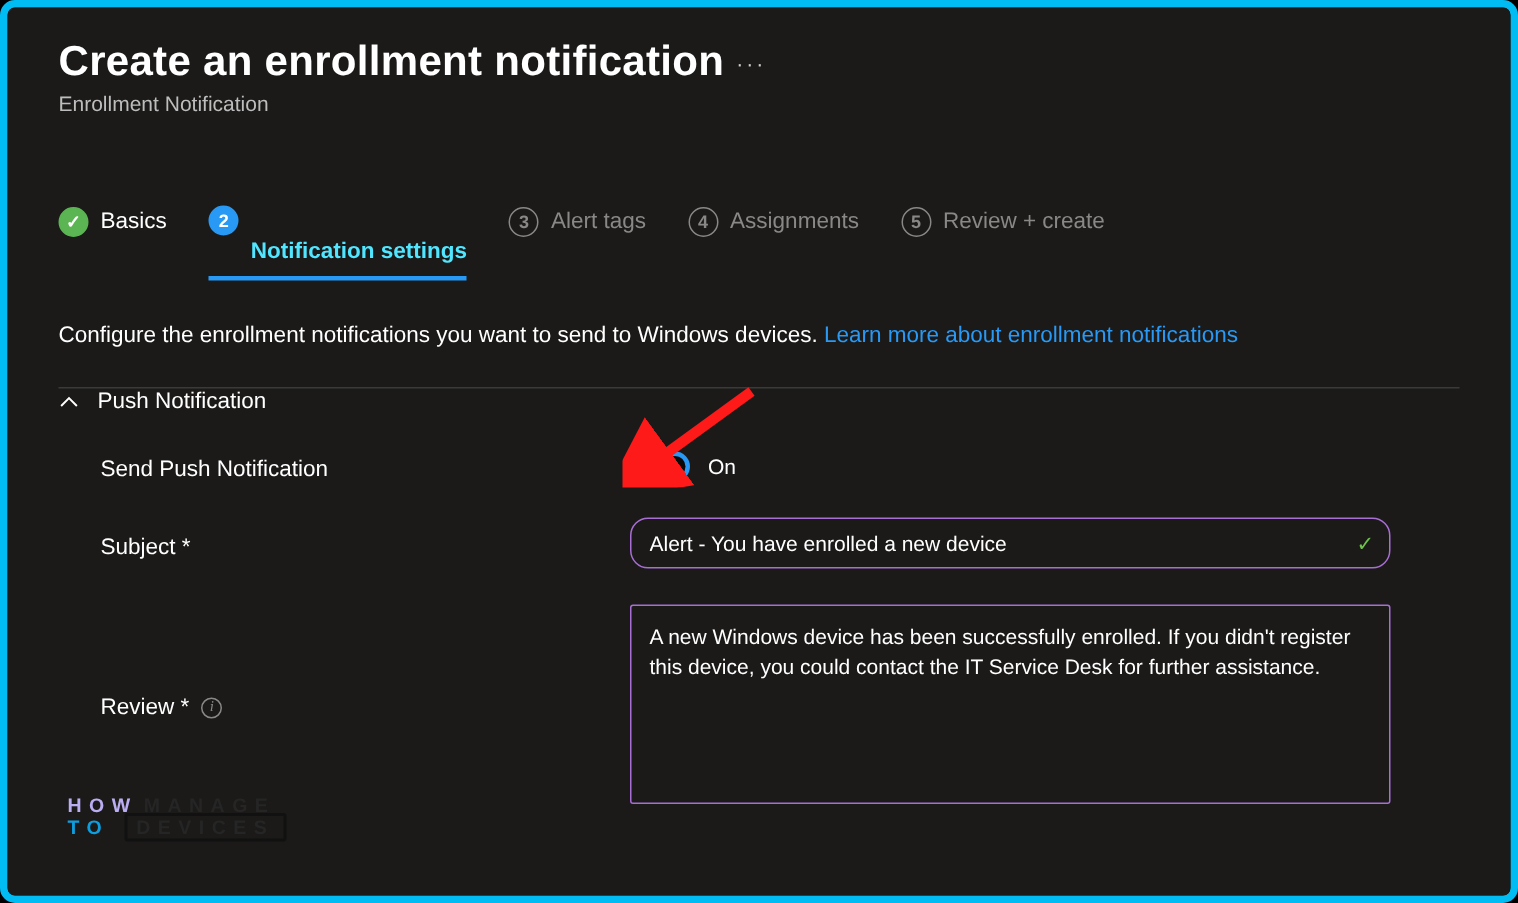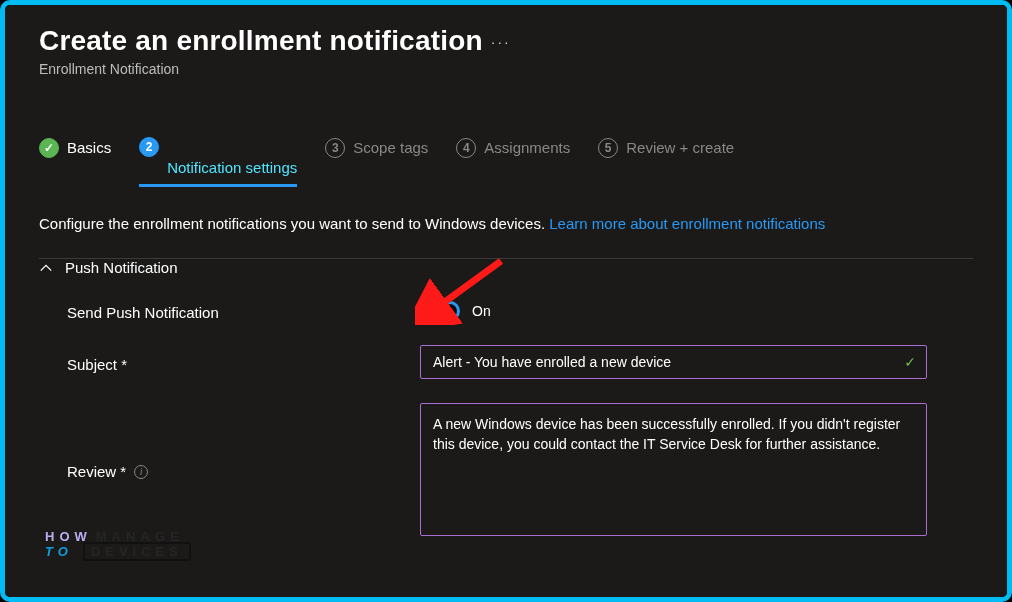--- a/index.html
+++ b/index.html
@@ -48,21 +48,21 @@
     width:20px; height:20px; border-radius:50%;
     display:inline-flex; align-items:center; justify-content:center;
     font-size:12px; font-weight:600;
     background: transparent; border:1.5px solid var(--fg-dim); color:var(--fg-dim);
   }
   .tab .label { font-size:15px; color:var(--fg-dim); }
   .tab.completed .circle { background: var(--green); border-color: var(--green); color:#fff; }
   .tab.completed .label { color:#fff; }
   .tab.active { border-bottom:3px solid var(--accent); margin-bottom:-1px; }
   .tab.active .circle { background: var(--accent); border-color: var(--accent); color:#fff; }
-  .tab.active .label { color:var(--accent-bright); font-weight:400;margin-top:42px; }
+  .tab.active .label { color:var(--accent-bright); font-weight:700;margin-top:42px; }
 
   .check::before { content:"✓"; font-size:12px; color:#fff; }
 
   
   .desc { margin-top:28px; font-size:15px; color:var(--fg); }
   .desc a { color: var(--accent); text-decoration:none; }
 
   hr.sep { border:none; border-top:1px solid var(--hr); margin:26px 0 0 0; }
 
   
@@ -78,21 +78,21 @@
   .row .field-col { flex:1 1 auto; display:flex; align-items:center; gap:12px; max-width:530px;padding-left:23px; }
 
   
   .toggle { position:relative; width:40px; height:20px; border-radius:20px; background:var(--accent); cursor:pointer; }
   .toggle .knob { position:absolute; right:3px; top:3px; width:14px; height:14px; border-radius:50%; background:#0a0a0a; }
   .toggle-label { font-size:14px; color:#fff; }
 
   
   .tinput {
     position:relative; width:100%;
-    border:1px solid var(--purple); border-radius:2px;
+    border:1px solid var(--purple); border-radius:12px;
     background:transparent;
   }
   .tinput input {
     background:transparent; border:none; outline:none;
     color:#fff; font-size:14px; padding:8px 32px 8px 12px; width:100%;
   }
   .tinput .valid {
     position:absolute; right:10px; top:50%; transform:translateY(-50%);
     color:#6cc24a; font-size:14px;
   }
@@ -116,21 +116,21 @@
 
   
   .arrow-annot { position:absolute; left:410px; top:250px; pointer-events:none; }
   .arrow-annot svg { width:100px; height:70px; }
 
   
   .watermark { position:absolute; left:40px; bottom:36px; opacity:0.95; pointer-events:none; }
   .watermark .line1 { font-size:13px; font-weight:800; letter-spacing:5px; font-family:Arial,sans-serif; color:#262626; }
   .watermark .line1 .how { color:#c4b5fd; margin-right:4px;}
   .watermark .line2 { font-size:13px; font-weight:800; letter-spacing:5px; font-family:Arial,sans-serif; color:#262626; margin-top:-2px;}
-  .watermark .line2 .to { color:#0ea5e9; font-style:italic; margin-right:8px;}
+  .watermark .line2 .to { color:#0ea5e9; margin-right:8px;}
   .watermark .box { display:inline-block; border:2px solid #111; padding:0 6px; border-radius:2px; margin-left:2px; background:rgba(0,0,0,0); }
 </style>
 </head>
 <body>
 
 <div class="frame">
   <div class="panel">
 
     <div class="title-row">
       <h1>Create an enrollment notification</h1>
@@ -144,21 +144,21 @@
             <span class="check"></span>
           </span>
         <span class="label">Basics</span>
       </div>
       <div class="tab active">
         <span class="circle">2</span>
         <span class="label">Notification settings</span>
       </div>
       <div class="tab">
         <span class="circle">3</span>
-        <span class="label">Scope tags</span>
+        <span class="label">Alert tags</span>
       </div>
       <div class="tab">
         <span class="circle">4</span>
         <span class="label">Assignments</span>
       </div>
       <div class="tab">
         <span class="circle">5</span>
         <span class="label">Review + create</span>
       </div>
     </div>

